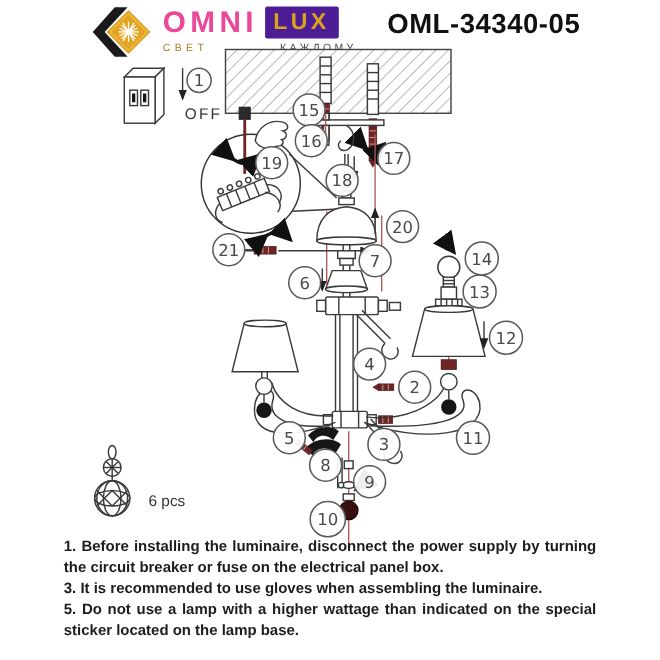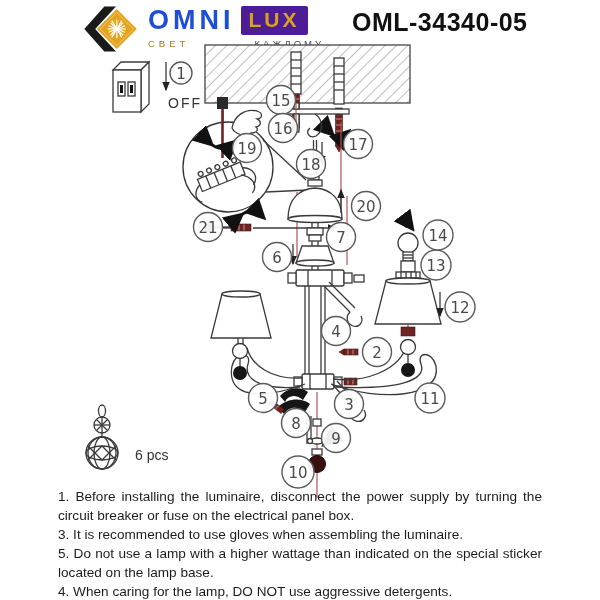--- a/index.html
+++ b/index.html
@@ -4,21 +4,21 @@
 <style>
   html,body{margin:0;padding:0;background:#fff;}
   #page{position:relative;width:600px;height:600px;background:#fff;overflow:hidden;
         font-family:"Liberation Sans",sans-serif;color:#222;}
   
   #header{position:absolute;left:0;top:0;width:600px;height:56px;}
   .logo{position:absolute;left:80px;top:4px;display:flex;align-items:flex-start;}
   .logo-mark{width:62px;height:50px;}
   .brand-block{margin-left:6px;}
   .brand-line{display:flex;align-items:center;height:32px;}
-  .brand-omni{font-size:27px;font-weight:600;letter-spacing:4px;color:#1d4ed8;}
+  .brand-omni{font-size:27px;font-weight:600;letter-spacing:4px;color:#ec4899;}
   .brand-lux{margin-left:6px;background:#4c1d95;color:#d9a31e;font-size:21px;font-weight:bold;
              letter-spacing:3px;padding:2px 8px 3px 8px;border-radius:2px;}
   .brand-tagline{margin-top:2px;display:flex;justify-content:space-between;width:176px;
                  font-size:9.5px;font-weight:normal;}
   .tag-w1{color:#a37a22;letter-spacing:4px;}
   .tag-w2{color:#4b4b4b;letter-spacing:3px;}
   .model{position:absolute;left:352px;top:8px;width:225px;font-size:25px;font-weight:bold;
          color:#111;letter-spacing:0.5px;}
   
   #diagram-svg{position:absolute;left:0;top:0;width:600px;height:600px;}
@@ -27,21 +27,21 @@
   .thick{stroke:#151515;stroke-width:3;fill:none;}
   .red{stroke:#b05555;stroke-width:1.2;fill:none;}
   .maroon{fill:#6e2424;stroke:#4a1616;stroke-width:0.6;}
   .thread{stroke:#caa08e;stroke-width:0.9;}
   .blackfill{fill:#161616;stroke:none;}
   #callouts circle{fill:rgba(255,255,255,0.93);stroke:#5a5a5a;stroke-width:1.4;}
   #callouts text{font-family:"DejaVu Sans",sans-serif;font-size:15px;fill:#4a4a4a;
                  text-anchor:middle;}
   .svgtext{font-family:"Liberation Sans",sans-serif;fill:#333;}
   
-  #instructions{position:absolute;left:58px;top:487px;width:484px;}
+  #instructions{position:absolute;left:58px;top:487px;width:484px;font-weight:bold;}
   #instructions p{margin:0;font-size:13.6px;line-height:19px;text-align:justify;color:#1d1d1d;}
 </style>
 </head>
 <body>
 
 <div id="page">
 
   <div id="header">
     <div class="logo">
       <svg class="logo-mark" viewBox="0 0 64 60">
@@ -407,16 +407,15 @@
           <circle cx="208" cy="227" r="14.5"></circle>
           <text x="208" y="232.5">21</text>
         </g>
       </g>
   </svg>
 
   <div id="instructions">
     <p>1. Before installing the luminaire, disconnect the power supply by turning the circuit breaker or fuse on the electrical panel box.</p>
     <p>3. It is recommended to use gloves when assembling the luminaire.</p>
     <p>5. Do not use a lamp with a higher wattage than indicated on the special sticker located on the lamp base.</p>
-    <p>4. When caring for the lamp, DO NOT use aggressive detergents.</p>
   </div>
 
 </div>
 
 </body></html>

